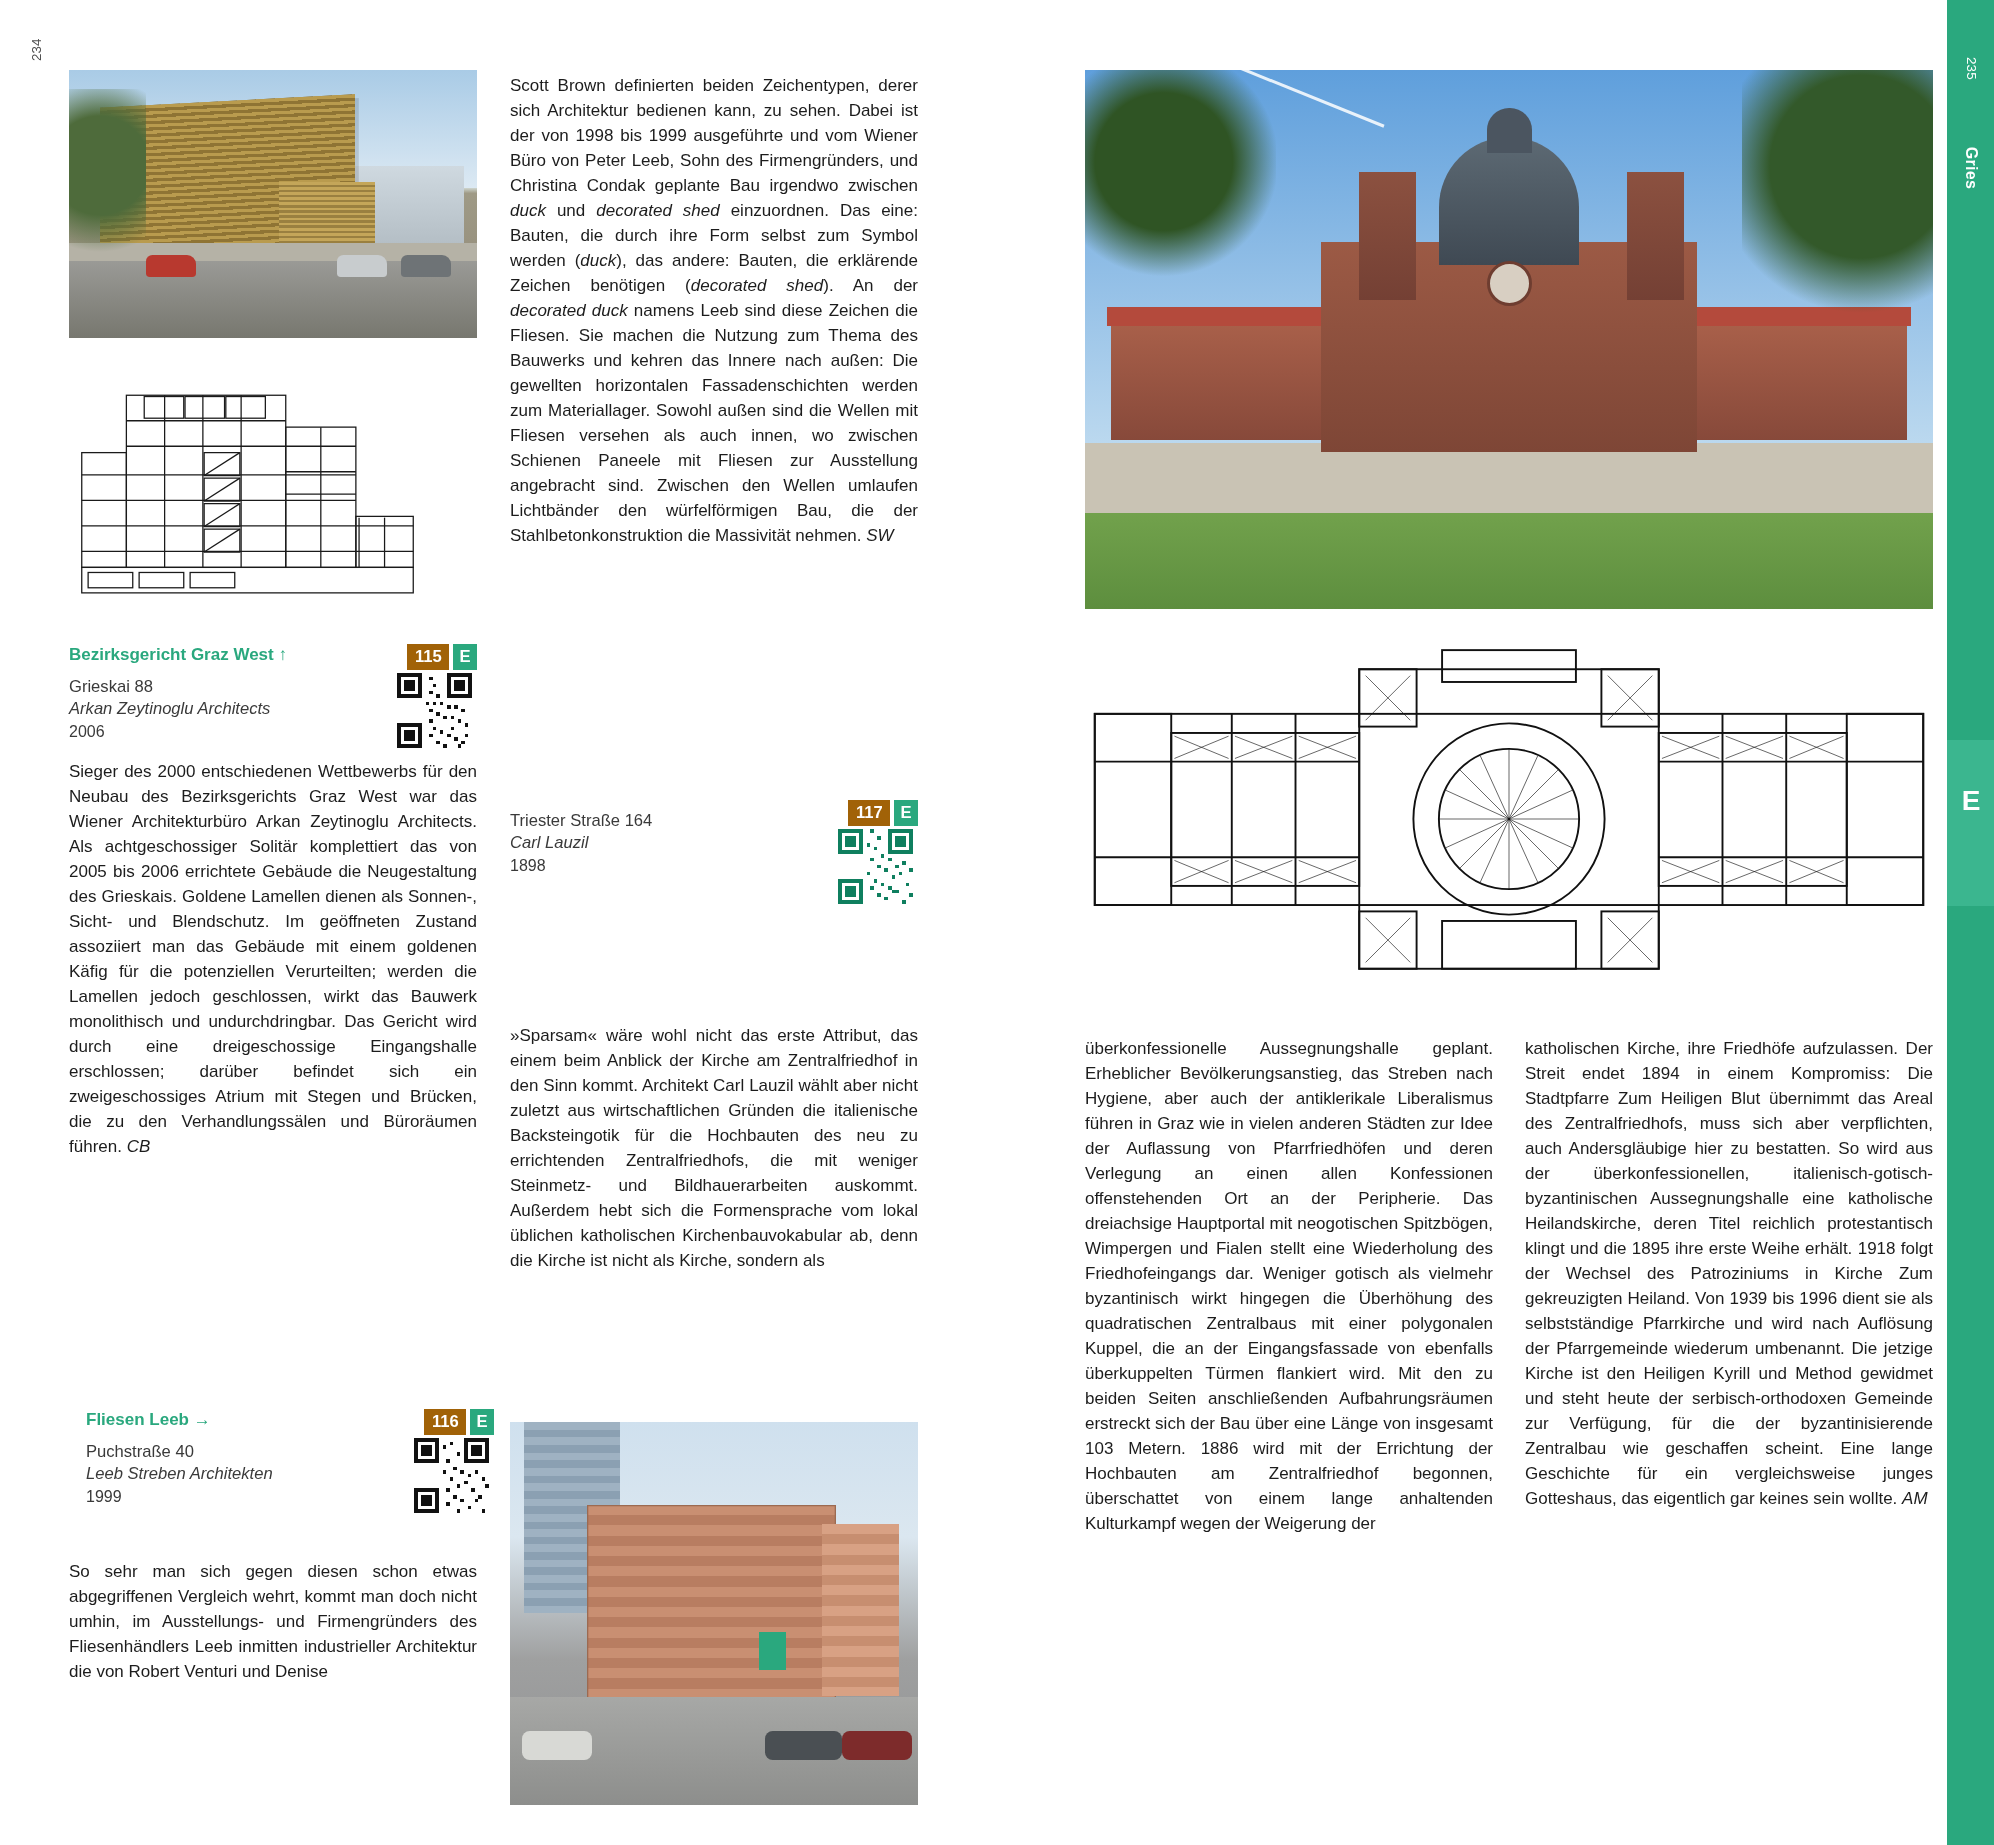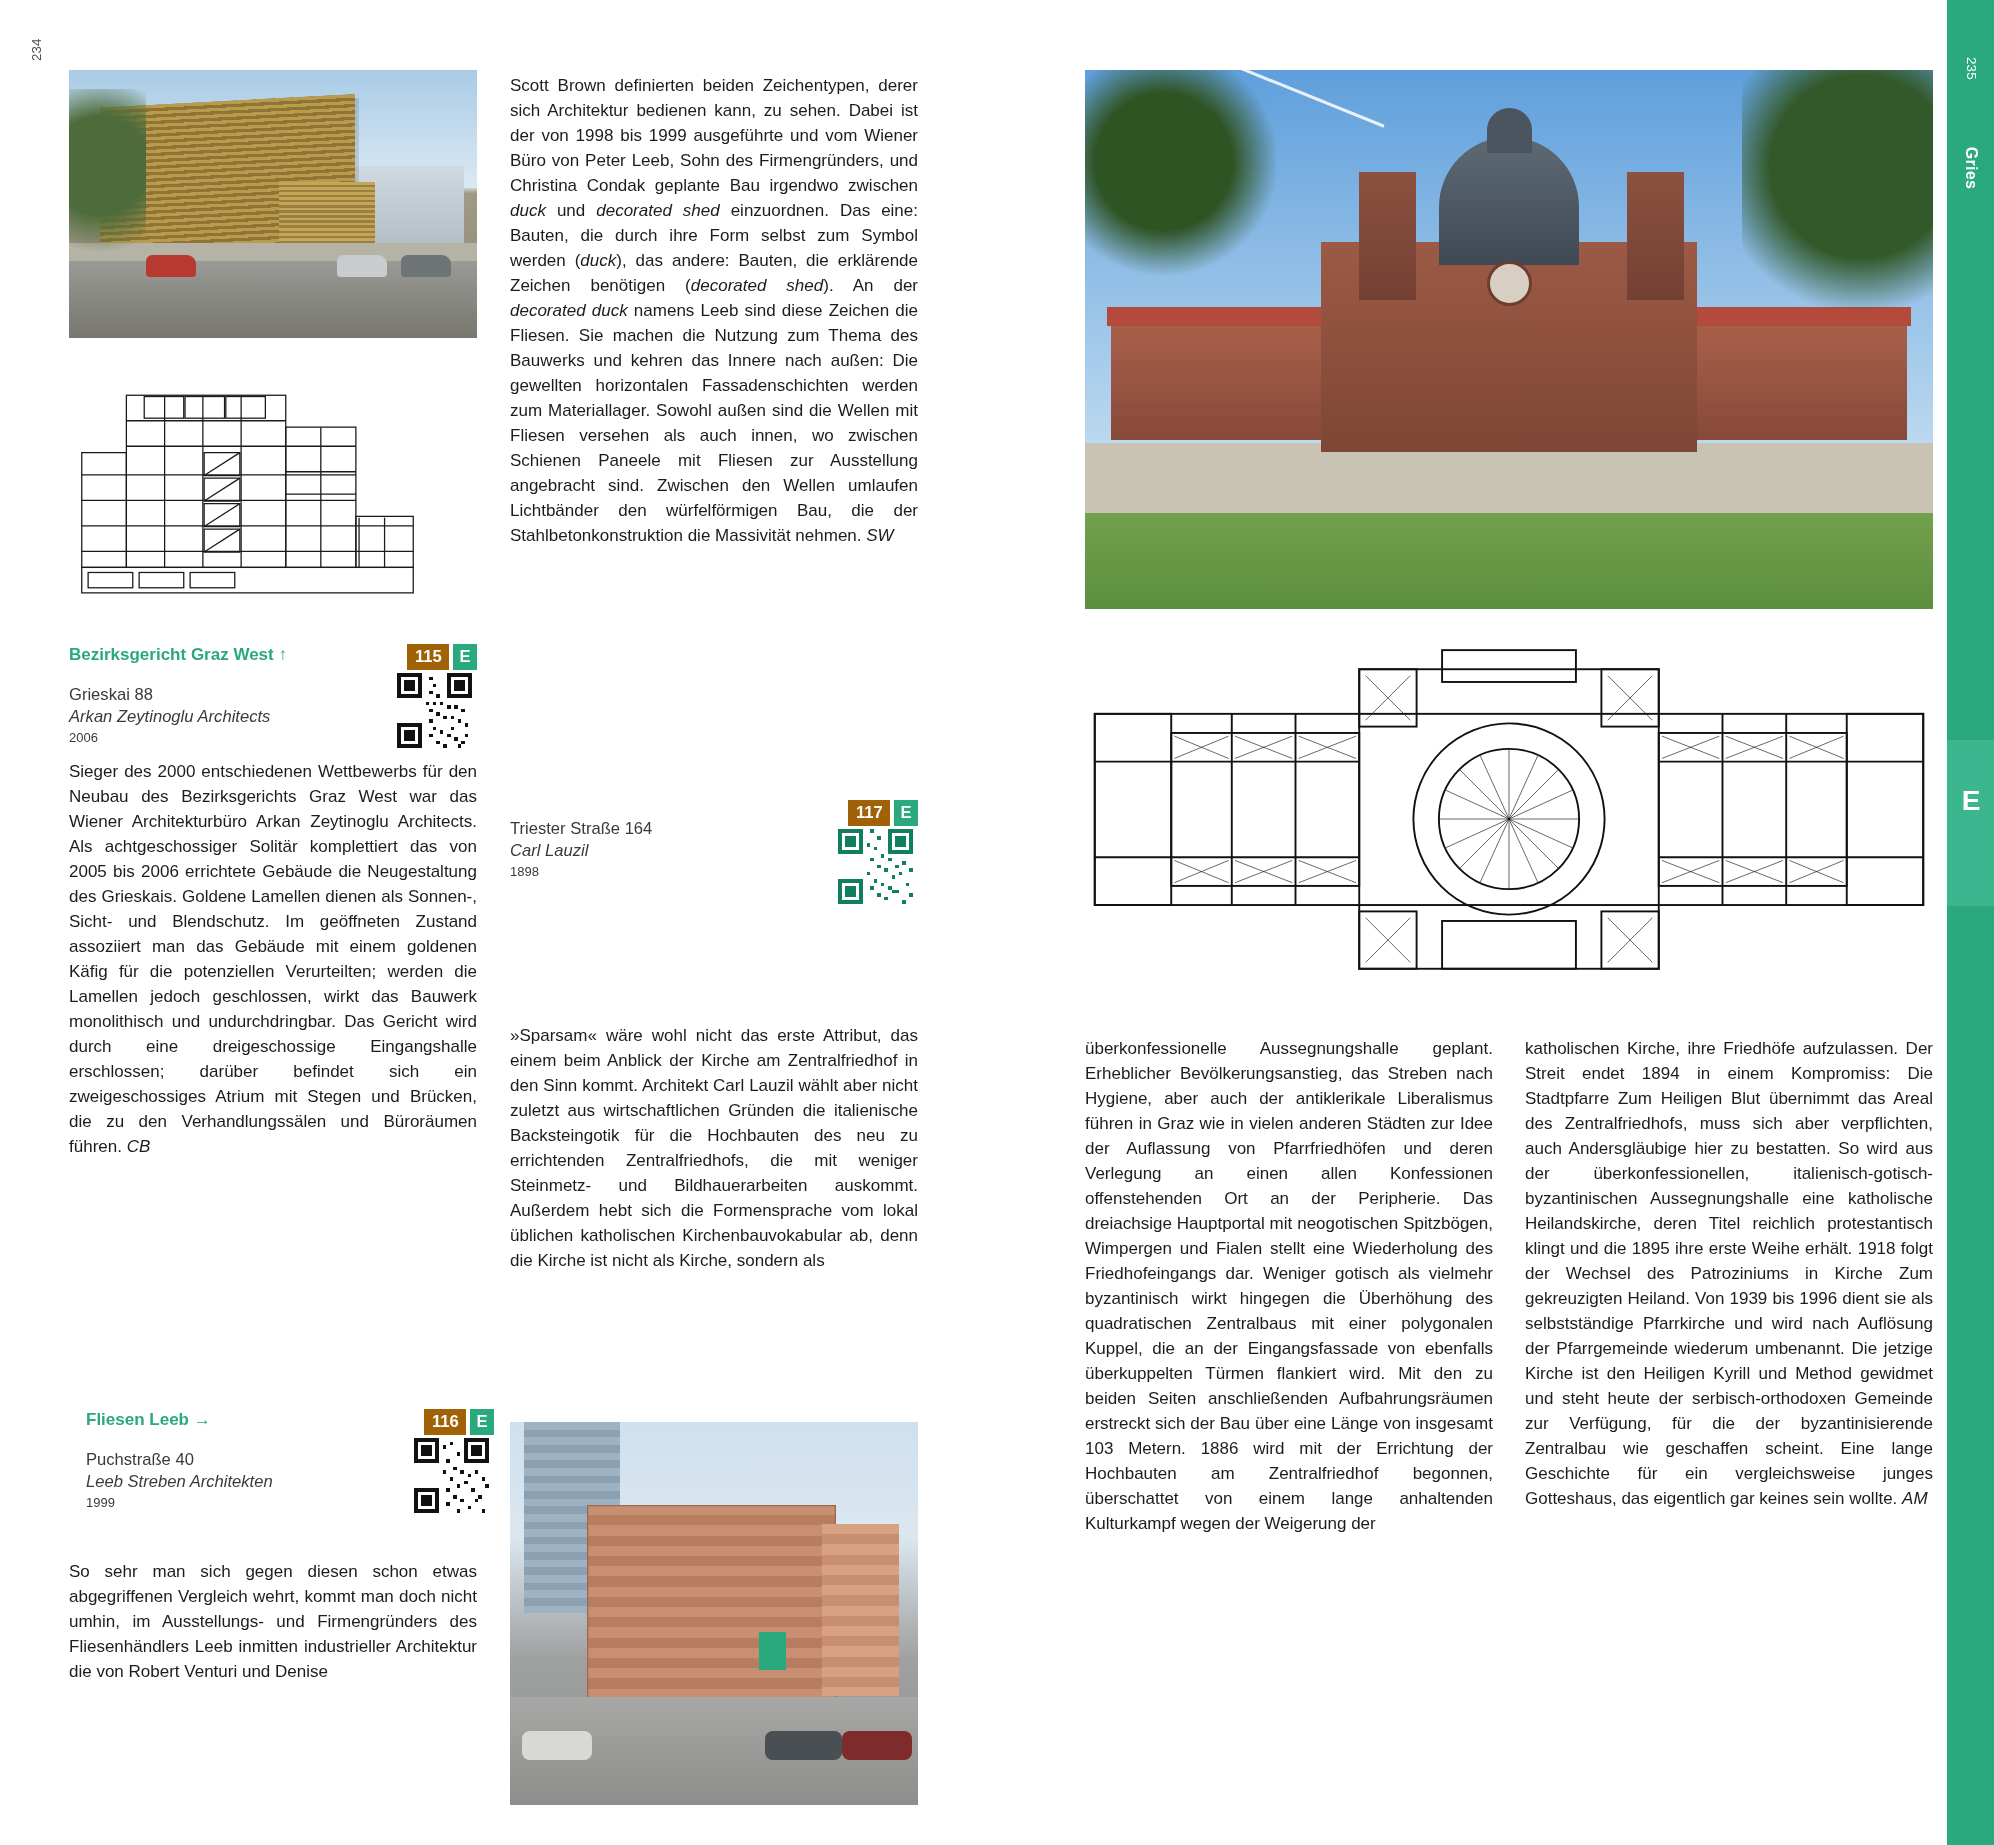--- a/index.html
+++ b/index.html
@@ -256,29 +256,29 @@
     color:#2aa87e;
     font-weight:bold;
     font-size:17px;
     line-height:1.3;
     width: 306px;
   }
   .entry-sub {
     font-size:16.6px;
     color:#3a3a3a;
     line-height:1.35;
-    margin-top:18px;
+    margin-top:10px;
   }
   .entry-arch {
     font-size:16.6px;
     font-style: italic;
     color:#3a3a3a;
     line-height:1.35;
   }
-  .entry-year { font-size:13px; color:#3a3a3a; line-height:1.35; }
+  .entry-year { font-size:16px; color:#3a3a3a; line-height:1.35; }
 
   .badge-row {
     position:absolute;
     right:0; top:0;
     display:flex;
     align-items:center;
     gap:3.8px;
   }
   .badge-num {
     background:#a16207;

